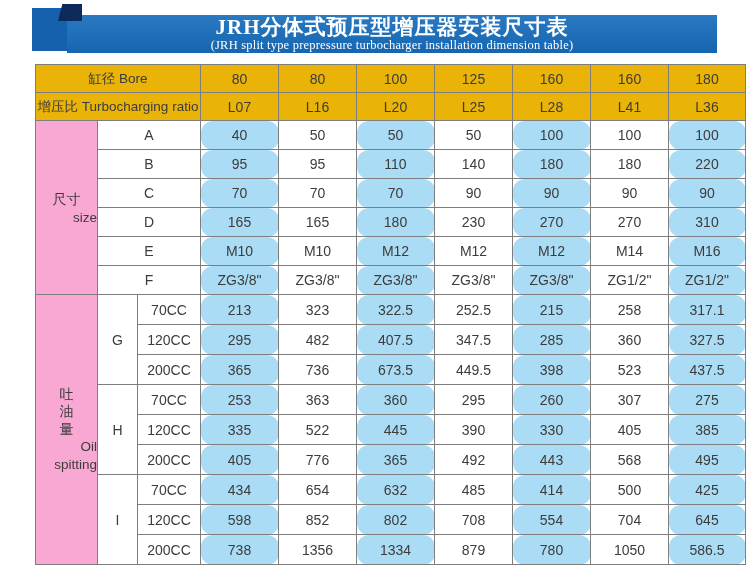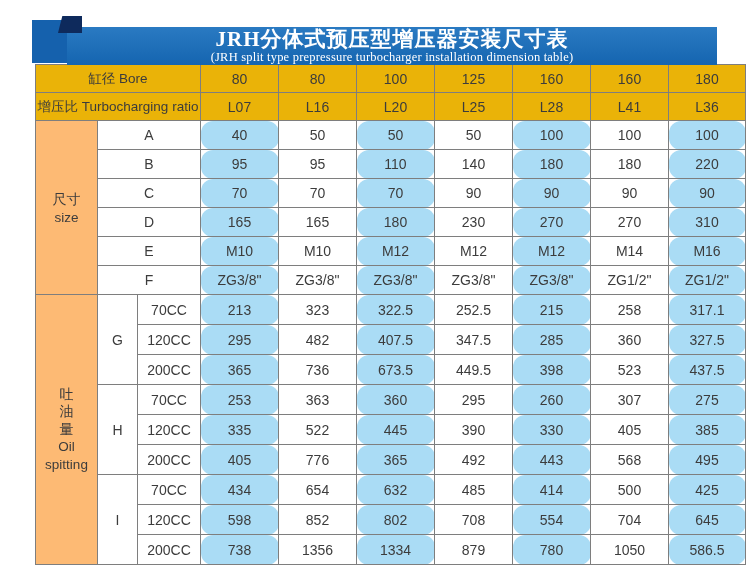--- a/index.html
+++ b/index.html
@@ -5,21 +5,21 @@
   * { margin: 0; padding: 0; box-sizing: border-box; }
   html, body { background: #ffffff; }
   body {
     width: 750px; height: 583px;
     position: relative;
     font-family: "Liberation Sans", "DejaVu Sans", sans-serif;
     overflow: hidden;
   }
 
   
-  .banner { position: absolute; left: 0; top: 12px; width: 634px; height: 60px; }
+  .banner { position: absolute; left: 0; top: 0; width: 634px; height: 60px; }
   .banner-square {
     position: absolute; left: 32px; top: 8px; width: 43px; height: 43px;
     background: #1561ad; z-index: 1;
   }
   .banner-fold {
     position: absolute; left: 58px; top: 4px; width: 24px; height: 17px;
     background: #0e2a5c; z-index: 3;
     clip-path: polygon(18% 0, 100% 0, 100% 100%, 0 100%);
   }
   .banner-ribbon {
@@ -46,27 +46,27 @@
     border: 1px solid #7e7e7e;
     text-align: center; vertical-align: middle;
     overflow: hidden; white-space: nowrap;
   }
   .hdr-row td { height: 28px; background: #eab308; text-align: center; }
   .size-row td { height: 29px; }
   .oil-row td { height: 30px; }
   td.label-cell { font-size: 13.5px; }
   td.blue { background: #aadcf5; border-radius: 12px; }
   td.white { background: #ffffff; }
-  td.sidebar { background: #fdba74; font-size: 14px; line-height: 1.45; margin-left: 35px; }
+  td.sidebar { background: #f9a8d4; font-size: 14px; line-height: 1.45; margin-left: 35px; }
   td.letter, td.cc { background: #ffffff; }
   .sidebar .zh.vertical {
     width: 1.15em; margin: 0 auto; line-height: 1.25;
     word-break: break-all; white-space: normal;
   }
-  .sidebar .en { line-height: 1.3; font-size: 13.5px; }
+  .sidebar .en { line-height: 1.3; font-size: 13.5px; text-align: right; }
 </style>
 </head>
 <body>
 
 <div class="banner">
   <div class="banner-square"></div>
   <div class="banner-fold"></div>
   <div class="banner-ribbon">
     <div class="banner-title-zh">JRH分体式预压型增压器安装尺寸表</div>
     <div class="banner-title-en">(JRH split type prepressure turbocharger installation dimension table)</div>

